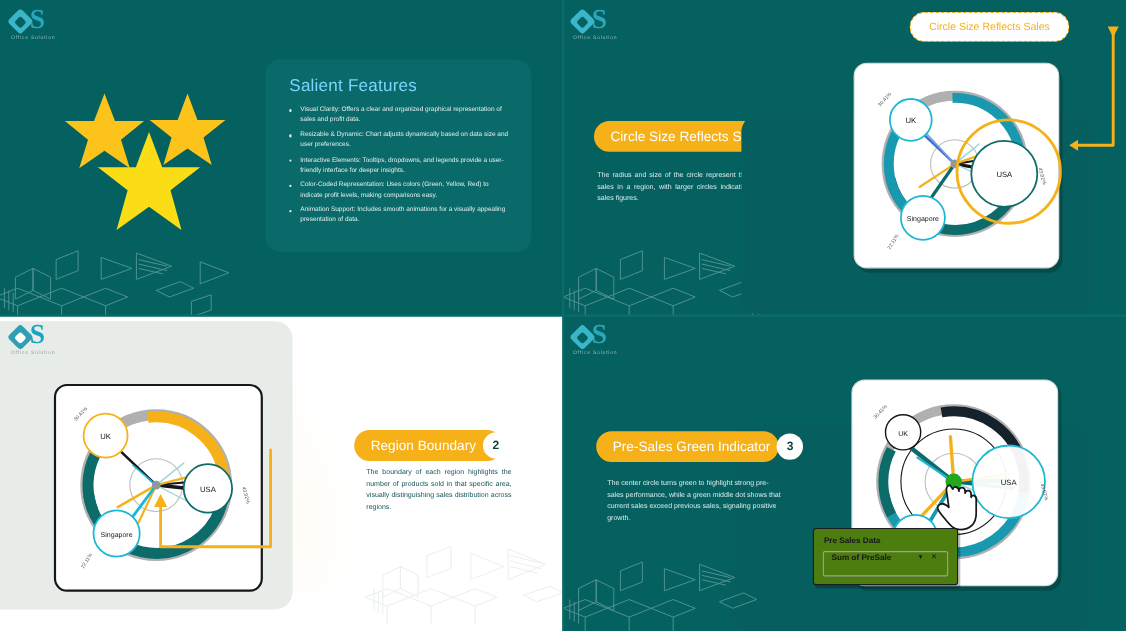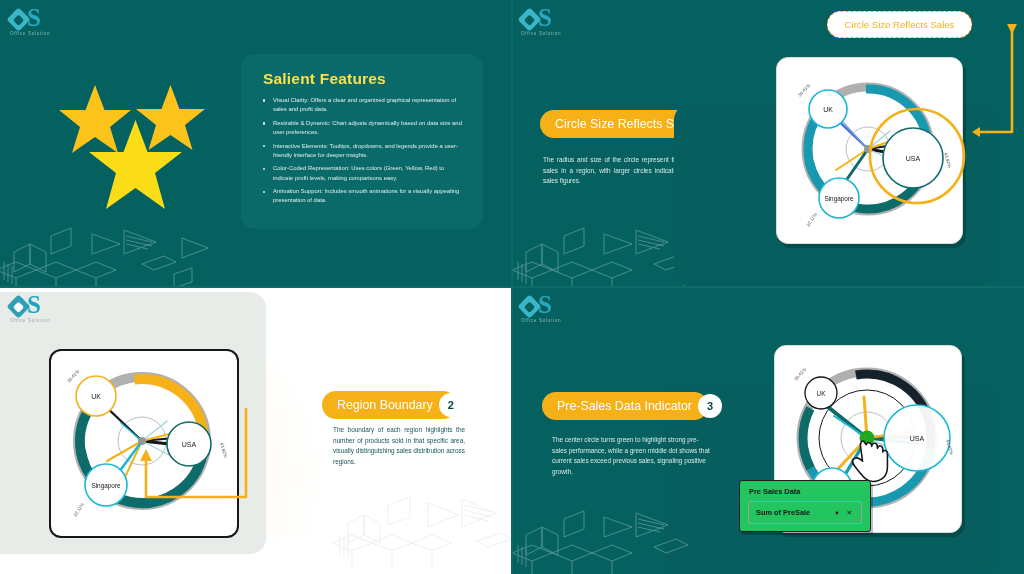--- a/index.html
+++ b/index.html
@@ -31,21 +31,21 @@
   
   .deco{position:absolute;opacity:.42;}
   .deco.light line,.deco.light polyline,.deco.light polygon,.deco.light path{
       stroke:#bcd6d4;fill:none;stroke-width:.9;}
   .deco.grey line,.deco.grey polyline,.deco.grey polygon,.deco.grey path{
       stroke:#ccd7d5;fill:none;stroke-width:.9;}
 
   
   #featCard{position:absolute;left:241px;top:54px;width:242px;height:175px;
      background:#0a6a69;border-radius:14px;}
-  #featTitle{position:absolute;left:263px;top:70px;font-size:15.5px;font-weight:bold;color:#fde047;
+  #featTitle{position:absolute;left:263px;top:70px;font-size:15.5px;font-weight:normal;color:#7dd3fc;
      letter-spacing:.2px;}
   #featList{position:absolute;left:262px;top:96px;width:200px;margin:0;padding:0;list-style:none;}
   #featList li{position:relative;padding-left:11px;font-size:5.9px;line-height:9.3px;
      color:#e2efee;margin-bottom:4.2px;text-align:left;}
   #featList li::before{content:"";position:absolute;left:1px;top:3.4px;width:2.4px;height:2.4px;
      background:#e2efee;border-radius:50%;}
 
   
   .star{position:absolute;}
 
@@ -67,25 +67,25 @@
   .panel.thick{border:2.4px solid #15171a;}
 
   
   .callout{position:absolute;display:flex;align-items:center;justify-content:center;
      background:#fff;border-radius:14px;}
   .callout.dashY{border:1.6px dashed #f6b119;}
   .callout.dashT{border:1.6px dashed #2a8e94;}
   .callout span{font-size:9.6px;color:#f6b119;white-space:nowrap;}
 
   
-  #tip{position:absolute;left:739px;top:480px;width:130px;height:50px;background:#22c55e;
+  #tip{position:absolute;left:739px;top:480px;width:130px;height:50px;background:#4d7c0f;
      border:1.4px solid #1b1d20;border-radius:3px;box-shadow:2px 3px 0 rgba(0,0,0,.25);}
   #tipTitle{position:absolute;left:9px;top:6px;font-size:7.4px;font-weight:bold;color:#15171a;}
   #tipField{position:absolute;left:8px;top:20px;width:112px;height:21px;border:1px solid #9aa2a2;
-     border-radius:2px;display:flex;align-items:center;}
+     border-radius:2px;display:flex;}
   #tipField .val{font-size:7.4px;font-weight:bold;color:#15171a;padding-left:7px;}
   #tipField .ctl{margin-left:auto;padding-right:6px;font-size:6.6px;color:#15171a;letter-spacing:3px;}
 
   .gblock{position:absolute;border-radius:16px;}
   svg{display:block;overflow:visible;}
   .lbl{font-family:"Liberation Sans",sans-serif;}
 </style>
 </head>
 <body>
 
@@ -322,21 +322,21 @@
 
     <div class="logo" style="left:9px;top:8px;">
       <div class="dia"></div>
       <div class="ess">S</div>
       <div class="lt">Office Solution</div>
     </div>
 
     <div class="gblock" style="left:152px;top:100px;width:330px;height:186px;background:#065f5e;"></div>
 
     <div class="pill" style="left:30px;top:105px;width:166px;">
-      <span class="ptext">Pre-Sales Data Indicator</span>
+      <span class="ptext">Pre-Sales Green Indicator</span>
       <span class="pnum">3</span>
     </div>
 
     <div class="desc onteal" style="left:40px;top:148px;width:160px;text-align:left;">The center circle turns green to highlight strong pre-sales performance, while a green middle dot shows that current sales exceed previous sales, signaling positive growth.</div>
 
     <svg class="deco light" style="left:0px;top:218px;" width="200" height="72">
       <g>
         <polygon points="14,30 30,22 30,42 14,50"></polygon>
           <polygon points="30,22 46,30 46,50 30,42"></polygon>
         <polygon points="52,14 72,6 72,24 52,32"></polygon>

